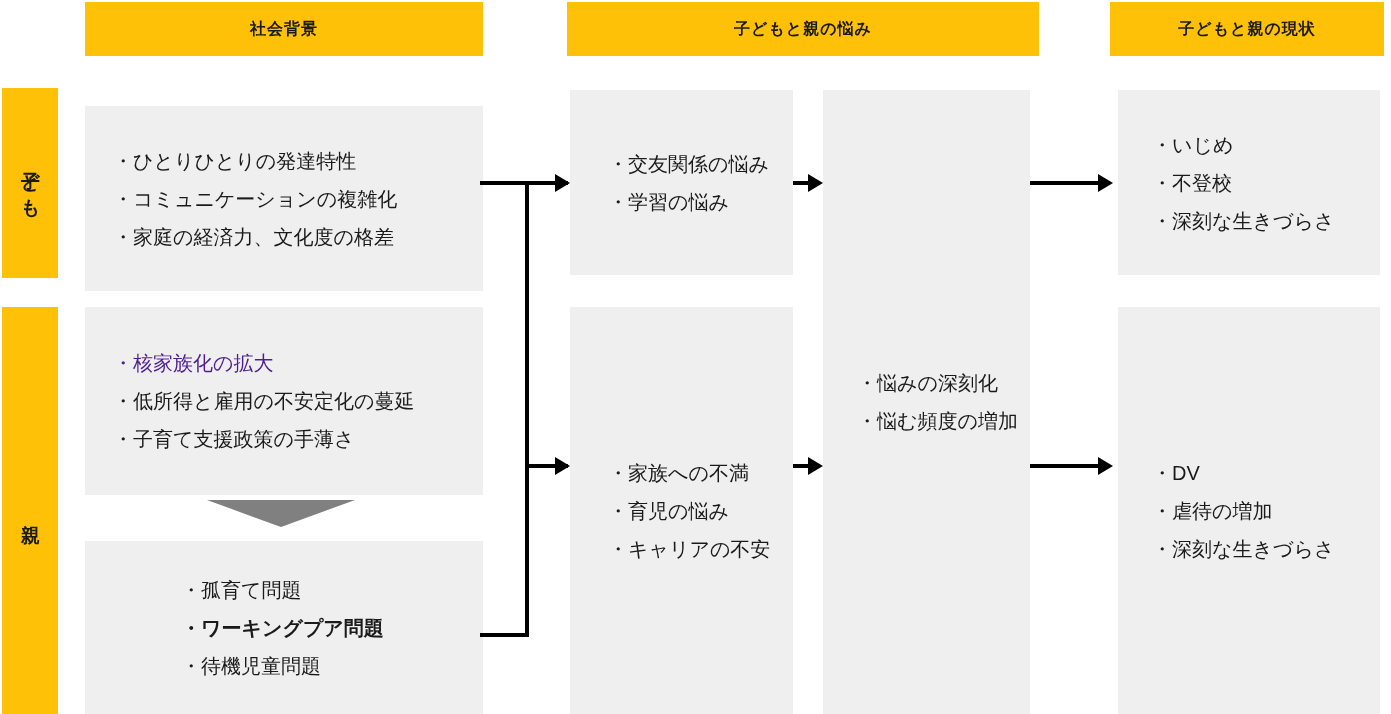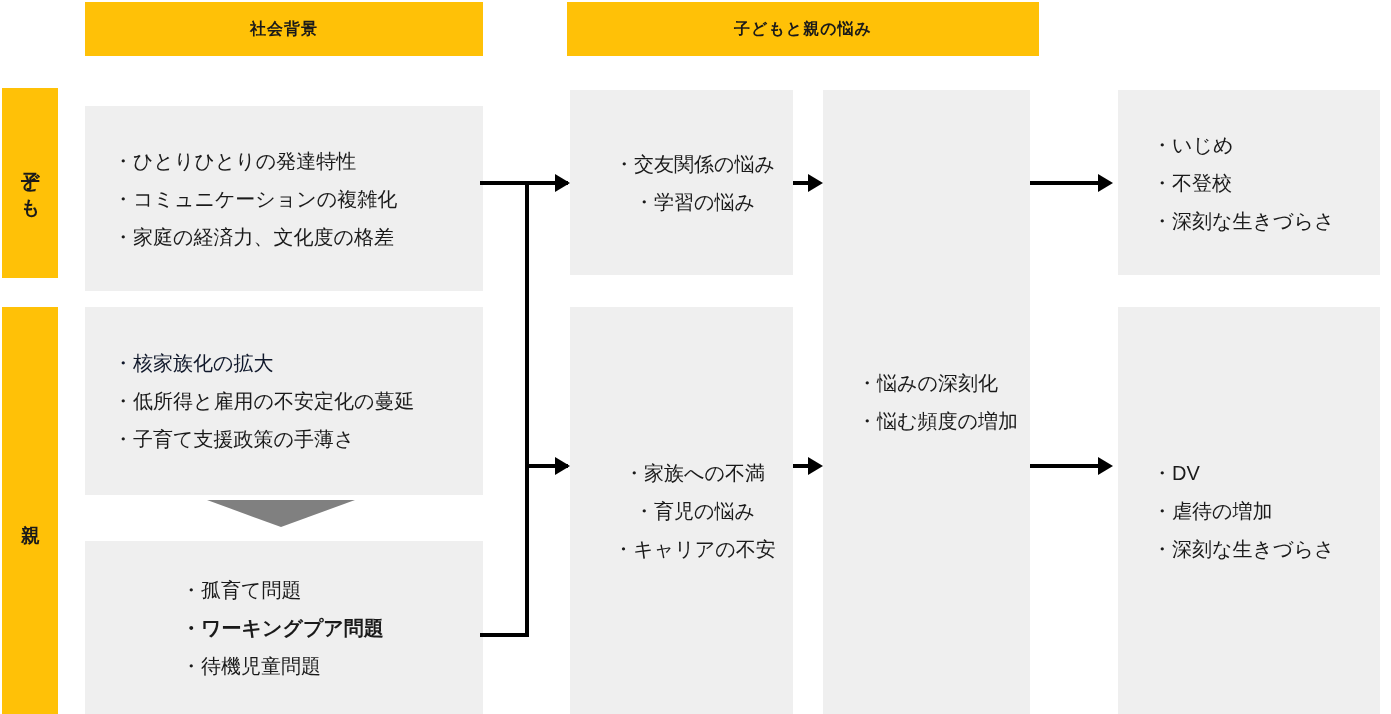--- a/index.html
+++ b/index.html
@@ -51,21 +51,21 @@
 
   
   .panel {
     background: #efefef;
     display: flex;
     flex-direction: column;
     justify-content: center;
     box-sizing: border-box;
   }
   .panel.pad-l  { padding-left: 28px;  padding-right: 12px; }
-  .panel.pad-l2 { padding-left: 38px;  padding-right: 12px; align-items: center; }
+  .panel.pad-l2 { padding-left: 38px;  padding-right: 12px; }
   .panel.pad-l3 { padding-left: 34px;  padding-right: 10px; }
   .panel.pad-l4 { padding-left: 96px;  padding-right: 10px; }
 
   .bullet {
     font-size: 20px;
     line-height: 1.0;
     color: #1a1a1a;
     margin: 9px 0;
     white-space: nowrap;
   }
@@ -90,36 +90,39 @@
 <body>
 
 <div id="stage" style="--accent: #FFC107;">
 
   <div class="abs col-header" style="left: 85px; top: 2px; width: 398px; height: 54px; background: rgb(255, 193, 7);">
     <span>社会背景</span>
   </div>
   <div class="abs col-header" style="left: 567px; top: 2px; width: 472px; height: 54px; background: rgb(255, 193, 7);">
     <span>子どもと親の悩み</span>
   </div>
+  <div class="abs col-header" style="left: 1110px; top: 2px; width: 274px; height: 54px; background: rgb(255, 193, 7);">
+    <span>子どもと親の現状</span>
+  </div>
 
   <div class="abs role-tab" style="left: 2px; top: 88px; width: 56px; height: 190px; background: rgb(255, 193, 7);">
     <span>子ども</span>
   </div>
   <div class="abs role-tab" style="left: 2px; top: 307px; width: 56px; height: 407px; background: rgb(255, 193, 7);">
     <span>親</span>
   </div>
 
   <div class="abs panel pad-l" style="left: 85px; top: 90px; width: 398px; height: 185px; background: rgb(239, 239, 239); margin-top: 16px;">
     <div class="bullet" style="color: rgb(26, 26, 26);">・ひとりひとりの発達特性</div>
     <div class="bullet" style="color: rgb(26, 26, 26);">・コミュニケーションの複雑化</div>
     <div class="bullet" style="color: rgb(26, 26, 26);">・家庭の経済力、文化度の格差</div>
   </div>
 
   <div class="abs panel pad-l" style="left: 85px; top: 307px; width: 398px; height: 188px; background: rgb(239, 239, 239);">
-    <div class="bullet" style="color: #0f172a;">・核家族化の拡大</div>
+    <div class="bullet" style="color: #4c1d95;">・核家族化の拡大</div>
     <div class="bullet" style="color: rgb(26, 26, 26);">・低所得と雇用の不安定化の蔓延</div>
     <div class="bullet" style="color: rgb(26, 26, 26);">・子育て支援政策の手薄さ</div>
   </div>
 
   <div class="abs tri-down" style="left: 207px; top: 500px; border-top-color: rgb(128, 128, 128);"></div>
 
   <div class="abs panel pad-l4" style="left: 85px; top: 541px; width: 398px; height: 173px; background: rgb(239, 239, 239);">
     <div class="bullet" style="color: rgb(26, 26, 26);">・孤育て問題</div>
     <div class="bullet" style="color: rgb(26, 26, 26); font-weight: bold;">・ワーキングプア問題</div>
     <div class="bullet" style="color: rgb(26, 26, 26);">・待機児童問題</div>

